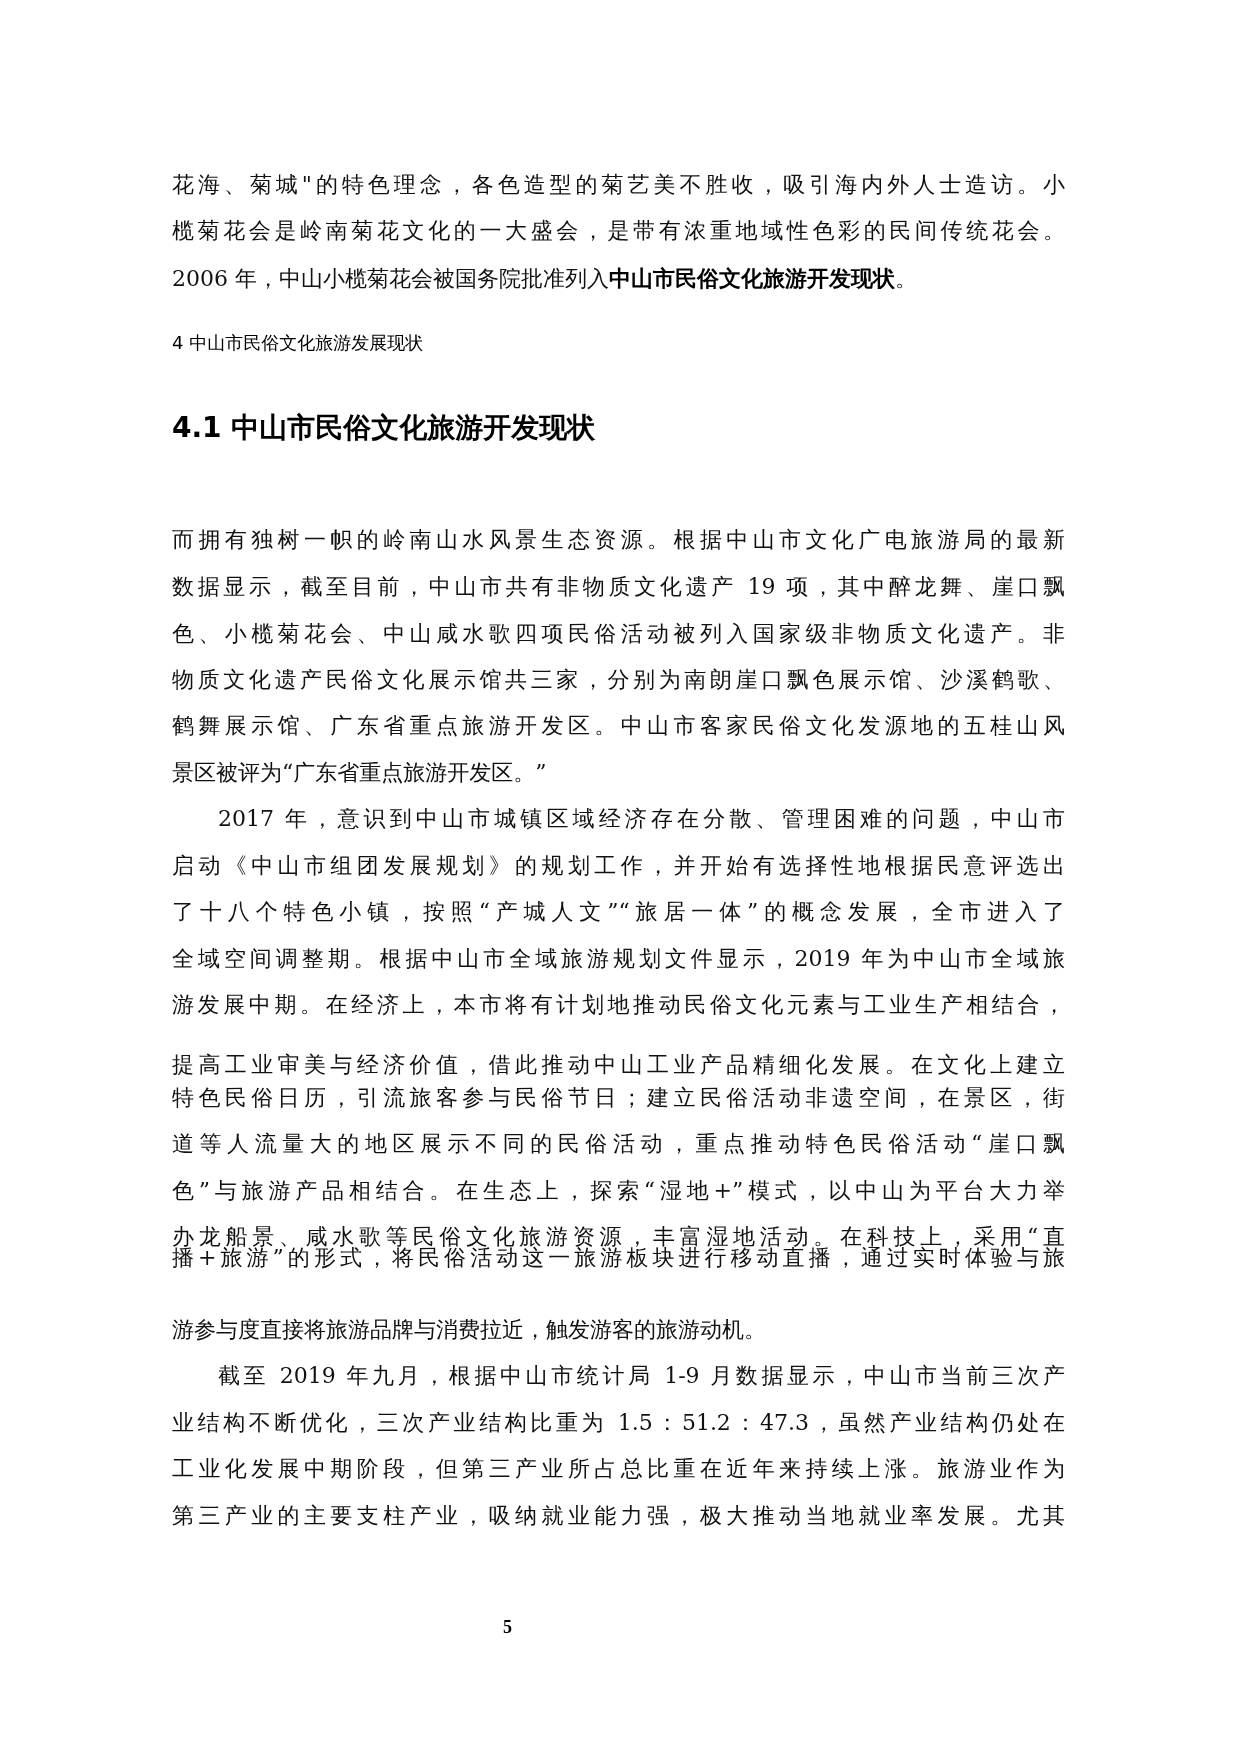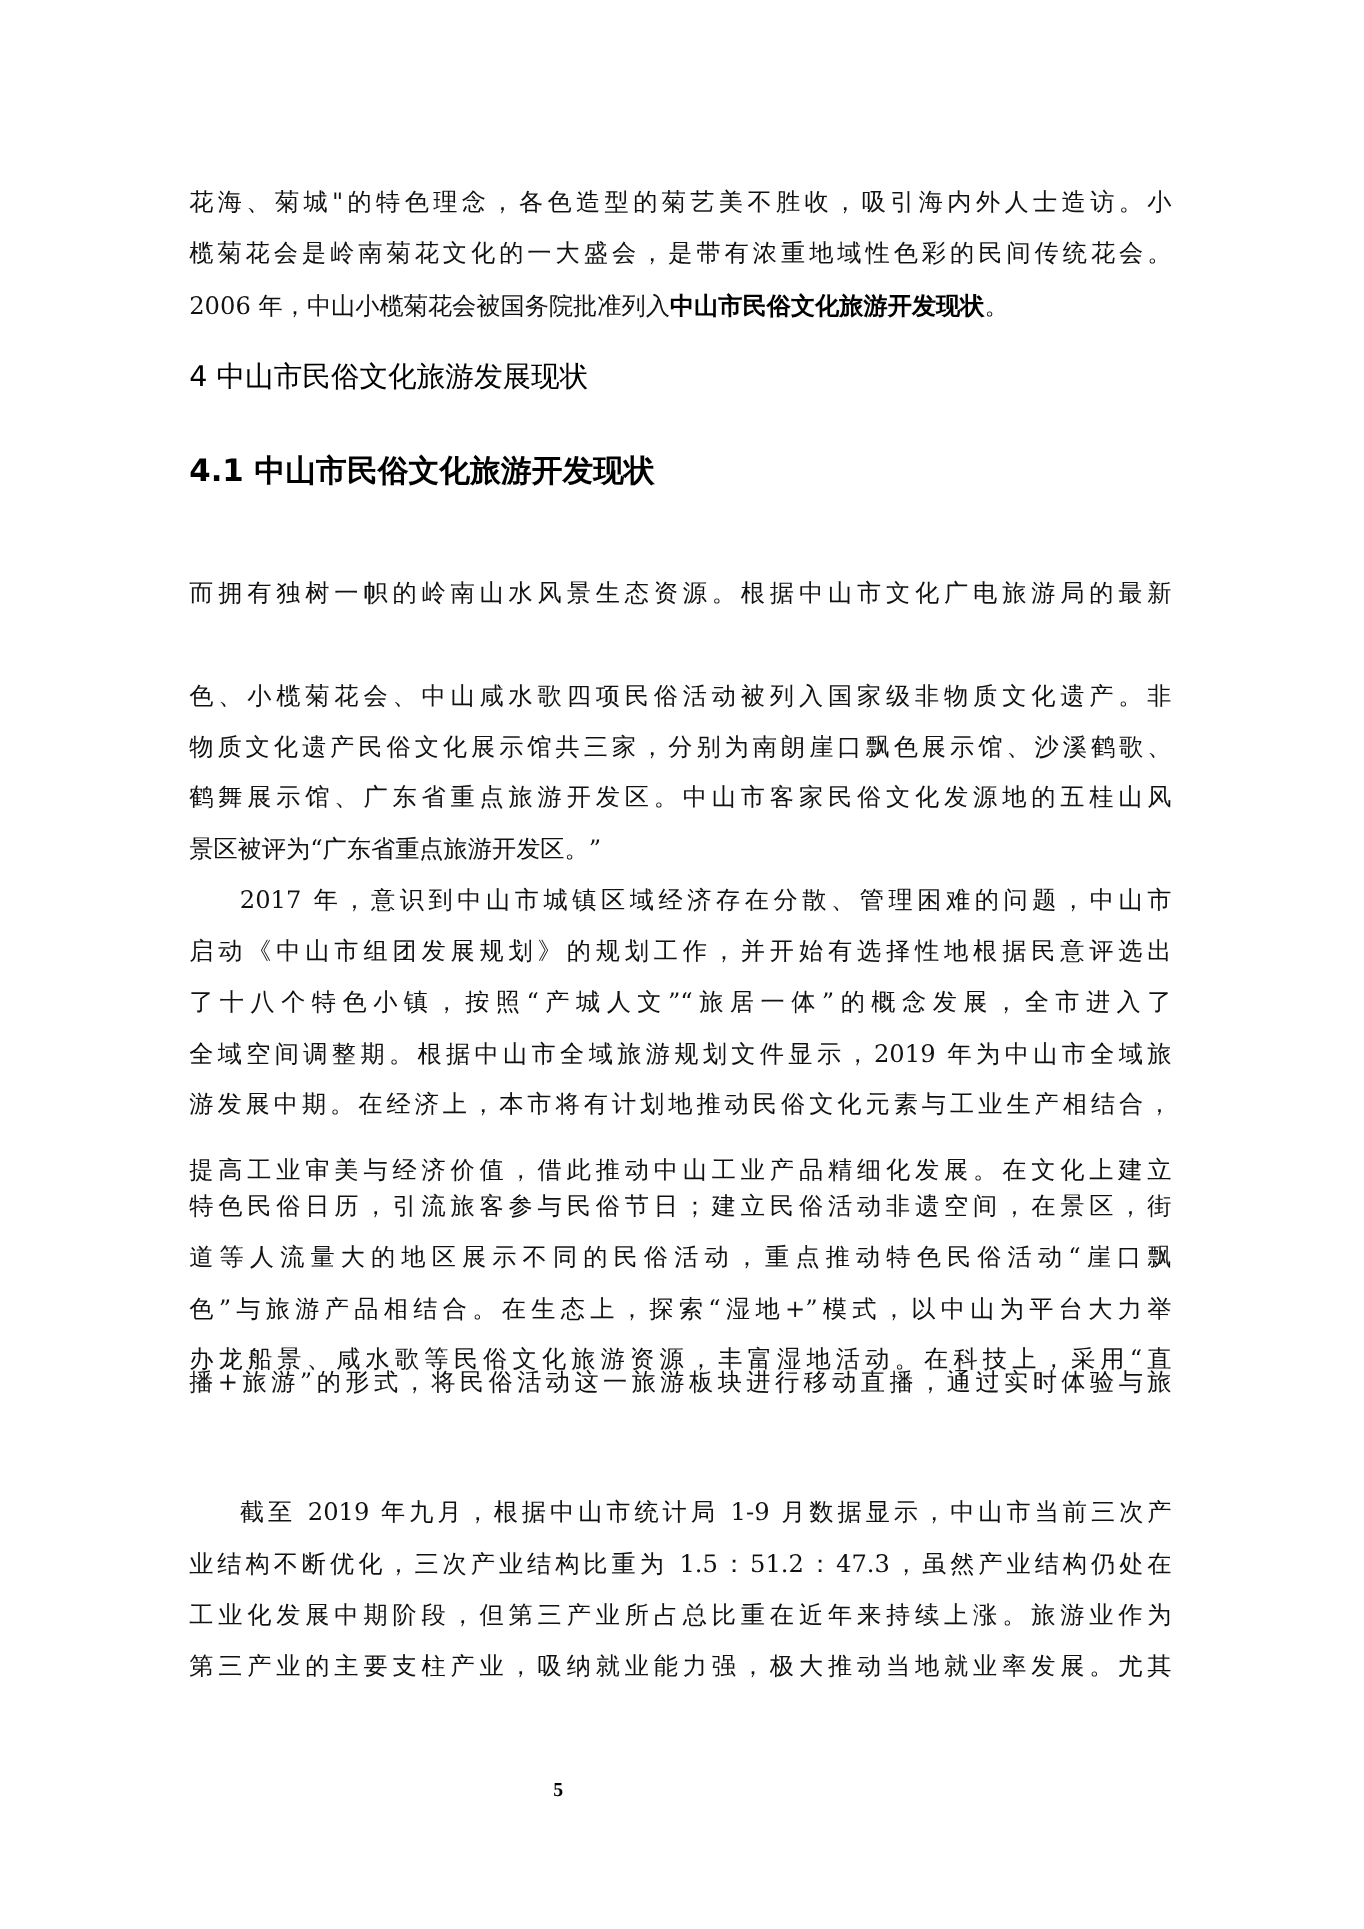--- a/index.html
+++ b/index.html
@@ -11,21 +11,21 @@
     font-size: 22px; line-height: 30px; color: #111;
     white-space: nowrap; text-align: justify; text-align-last: justify;
     letter-spacing: 0;
   }
   .line.last { text-align-last: left; }
   .line.indent { left: 218px; width: 847px; }
   .bold { font-weight: bold; color: #000; }
   .h1 {
     position: absolute; left: 172px; top: 326px;
     font-family: "DejaVu Sans", "Liberation Sans", sans-serif;
-    font-size: 26px; line-height: 34px; color: #000; white-space: nowrap;
+    font-size: 18px; line-height: 34px; color: #000; white-space: nowrap;
   }
   .h2 {
     position: absolute; left: 172px; top: 412px;
     font-family: "DejaVu Sans", "Liberation Sans", sans-serif;
     font-weight: bold; font-size: 28px; line-height: 32px; color: #000; white-space: nowrap;
   }
   .page-number {
     position: absolute; left: 503px; top: 1614px; width: 20px;
     font-family: "Liberation Serif", "DejaVu Serif", serif;
     font-weight: bold; font-size: 18px; line-height: 26px; color: #000;
@@ -37,36 +37,38 @@
 <div class="page">
 
   <div class="line" style="top:170px;">花海、菊城"的特色理念，各色造型的菊艺美不胜收，吸引海内外人士造访。小</div>
   <div class="line" style="top:216px;">榄菊花会是岭南菊花文化的一大盛会，是带有浓重地域性色彩的民间传统花会。</div>
   <div class="line last" style="top:263px;"><span>2006 年，中山小榄菊花会被国务院批准列入</span><span class="bold">中山市民俗文化旅游开发现状</span><span>。</span></div>
 
   <div class="h1">4 中山市民俗文化旅游发展现状</div>
   <div class="h2">4.1  中山市民俗文化旅游开发现状</div>
 
   <div class="line" style="top:525px;">而拥有独树一帜的岭南山水风景生态资源。根据中山市文化广电旅游局的最新</div>
+  <div class="line" style="top:572px;">数据显示，截至目前，中山市共有非物质文化遗产 19 项，其中醉龙舞、崖口飘</div>
   <div class="line" style="top:619px;">色、小榄菊花会、中山咸水歌四项民俗活动被列入国家级非物质文化遗产。非</div>
   <div class="line" style="top:665px;">物质文化遗产民俗文化展示馆共三家，分别为南朗崖口飘色展示馆、沙溪鹤歌、</div>
   <div class="line" style="top:711px;">鹤舞展示馆、广东省重点旅游开发区。中山市客家民俗文化发源地的五桂山风</div>
   <div class="line last" style="top:758px;">景区被评为“广东省重点旅游开发区。”</div>
 
   <div class="line indent" style="top:804px;">2017 年，意识到中山市城镇区域经济存在分散、管理困难的问题，中山市</div>
   <div class="line" style="top:851px;">启动《中山市组团发展规划》的规划工作，并开始有选择性地根据民意评选出</div>
   <div class="line" style="top:897px;">了十八个特色小镇，按照“产城人文”“旅居一体”的概念发展，全市进入了</div>
   <div class="line" style="top:944px;">全域空间调整期。根据中山市全域旅游规划文件显示，2019 年为中山市全域旅</div>
   <div class="line" style="top:990px;">游发展中期。在经济上，本市将有计划地推动民俗文化元素与工业生产相结合，</div>
   <div class="line" style="top:1050px;">提高工业审美与经济价值，借此推动中山工业产品精细化发展。在文化上建立</div>
   <div class="line" style="top:1083px;">特色民俗日历，引流旅客参与民俗节日；建立民俗活动非遗空间，在景区，街</div>
   <div class="line" style="top:1129px;">道等人流量大的地区展示不同的民俗活动，重点推动特色民俗活动“崖口飘</div>
   <div class="line" style="top:1176px;">色”与旅游产品相结合。在生态上，探索“湿地+”模式，以中山为平台大力举</div>
   <div class="line" style="top:1222px;">办龙船景、咸水歌等民俗文化旅游资源，丰富湿地活动。在科技上，采用“直</div>
   <div class="line" style="top:1243px;">播+旅游”的形式，将民俗活动这一旅游板块进行移动直播，通过实时体验与旅</div>
+  <div class="line last" style="top:1315px;">游参与度直接将旅游品牌与消费拉近，触发游客的旅游动机。</div>
 
   <div class="line indent" style="top:1361px;">截至 2019 年九月，根据中山市统计局 1-9 月数据显示，中山市当前三次产</div>
   <div class="line" style="top:1408px;">业结构不断优化，三次产业结构比重为 1.5：51.2：47.3，虽然产业结构仍处在</div>
   <div class="line" style="top:1454px;">工业化发展中期阶段，但第三产业所占总比重在近年来持续上涨。旅游业作为</div>
   <div class="line" style="top:1501px;">第三产业的主要支柱产业，吸纳就业能力强，极大推动当地就业率发展。尤其</div>
 
   <div class="page-number">5</div>
 </div>
 
 </body></html>

